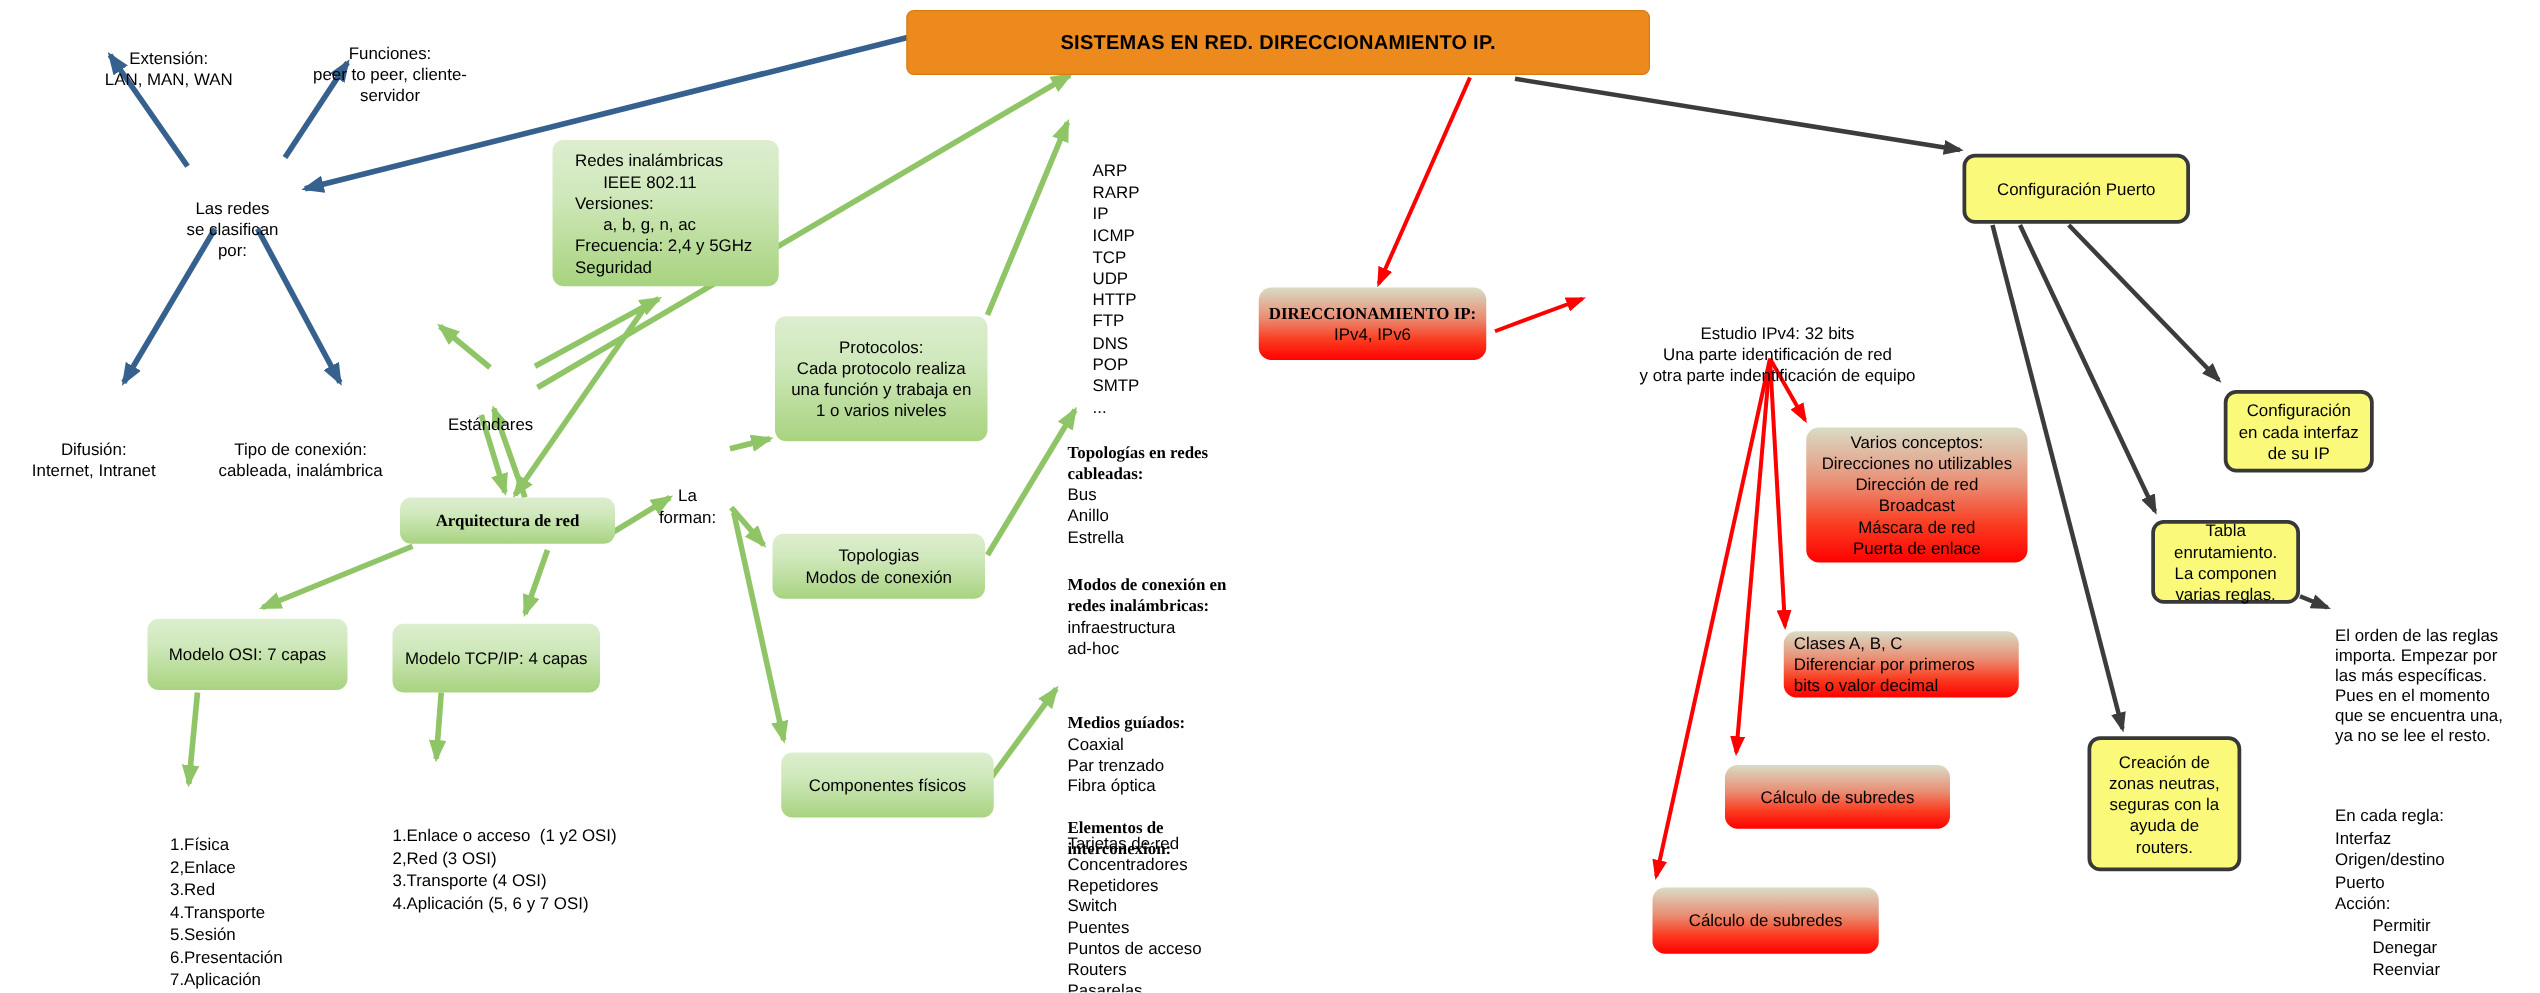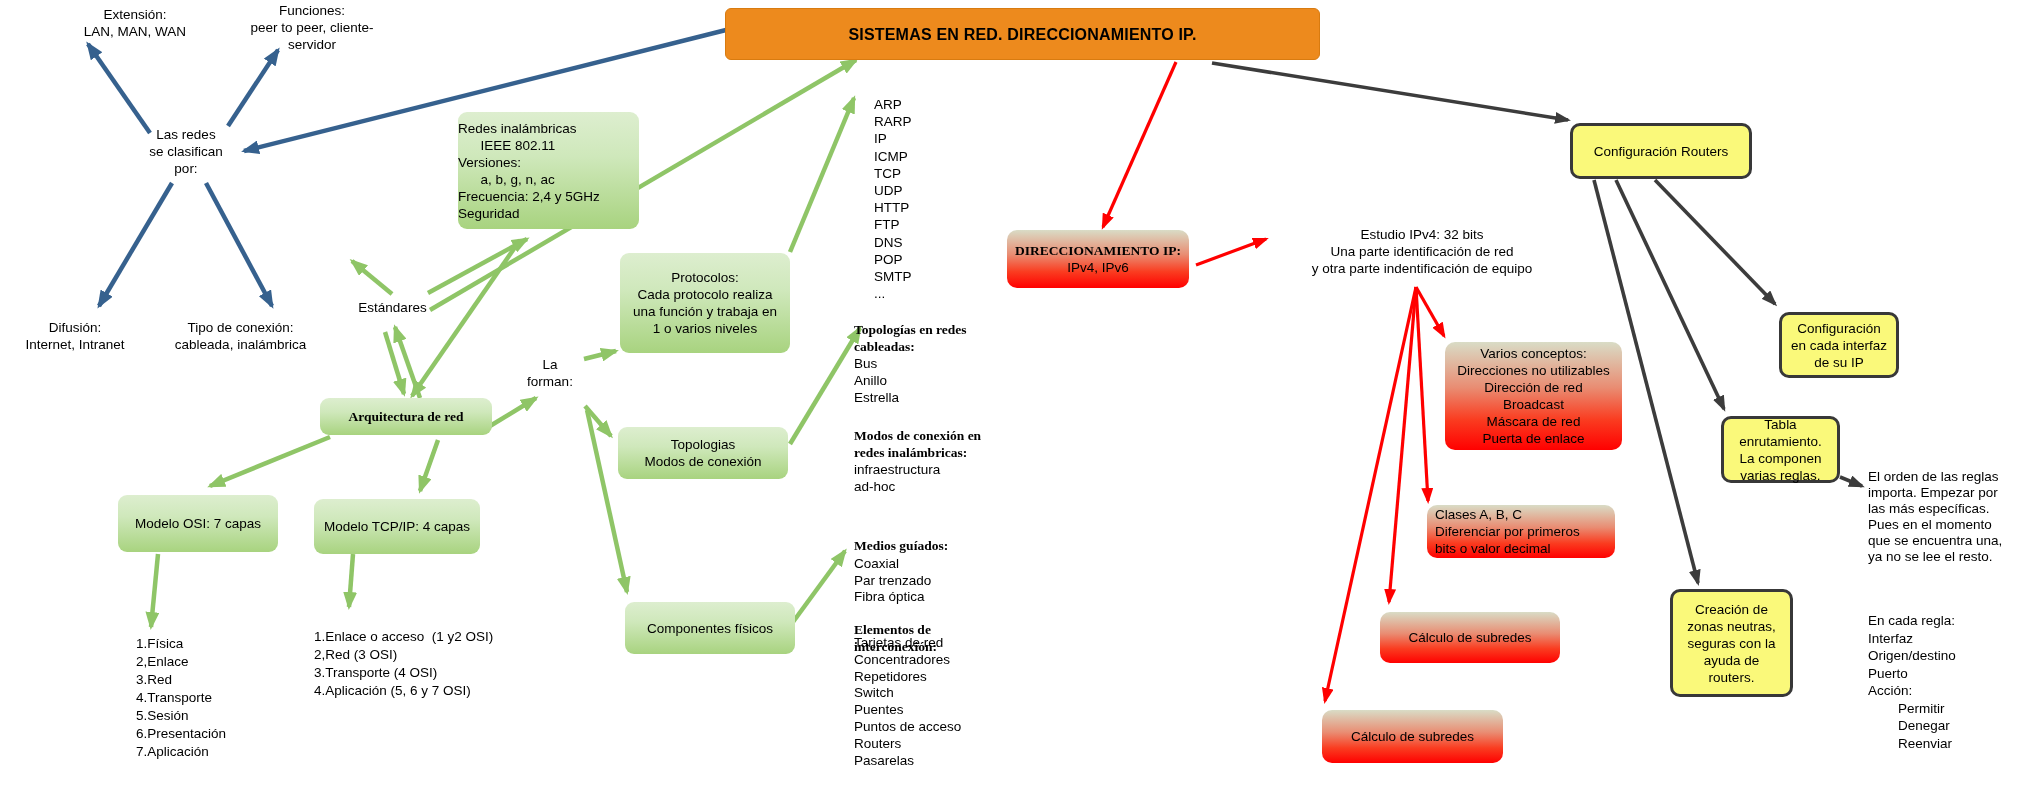--- a/index.html
+++ b/index.html
@@ -1,19 +1,19 @@
 <!DOCTYPE html>
 <html><head>
 <meta charset="utf-8">
 <style>
   html,body{margin:0;padding:0;background:#fff;}
   .canvas{position:relative;width:2032px;height:794px;background:#ffffff;overflow:hidden;
           font-family:"Liberation Sans", sans-serif;color:#000;}
   .arrows{position:absolute;left:0;top:0;z-index:1;}
-  .txt{position:absolute;z-index:2;font-size:13.5px;line-height:17px;white-space:pre;}
+  .txt{position:absolute;z-index:2;font-size:13.5px;line-height:17px;white-space:pre;margin-top:32px;}
   .center{text-align:center;}
   .bold{font-weight:bold;font-family:Liberation Serif, serif;}
   .box{position:absolute;z-index:2;display:flex;flex-direction:column;align-items:center;justify-content:center;
        text-align:center;font-size:13.5px;line-height:17px;white-space:pre;box-sizing:border-box;}
   .titlebox{background:#ED8A1D;border:1px solid #d87b10;border-radius:6px;
             font-weight:bold;font-size:16px;letter-spacing:.2px;}
   .gbox{background:linear-gradient(180deg,#ddeecf 0%,#cfe8bb 38%,#a8d37f 100%);border-radius:9px;}
   .rbox{background:linear-gradient(180deg,#d9dcc6 0%,#e98d73 42%,#fa3c20 72%,#ff0000 100%);border-radius:10px;}
   .ybox{background:#FAF97A;border:3px solid #383838;border-radius:10px;}
   .left{align-items:flex-start;text-align:left;}
@@ -89,21 +89,21 @@
 peer to peer, cliente-
 servidor</div>
   <div class="txt center" style="left:130px;top:126px;width:112px">Las redes
 se clasifican
 por:</div>
   <div class="txt center" style="left:10px;top:319px;width:130px">Difusión:
 Internet, Intranet</div>
   <div class="txt center" style="left:153px;top:319px;width:175px">Tipo de conexión:
 cableada, inalámbrica</div>
 
-  <div class="box gbox left" style="left:458px;top:112px;width:181px;height:117px;padding-left:0">Redes inalámbricas
+  <div class="box gbox left" style="left:442px;top:112px;width:181px;height:117px;padding-left:18px">Redes inalámbricas
       IEEE 802.11
 Versiones:
       a, b, g, n, ac
 Frecuencia: 2,4 y 5GHz
 Seguridad</div>
   <div class="txt center" style="left:350px;top:299px;width:85px">Estándares</div>
 
   <div class="box gbox bold" style="left:320px;top:398px;width:172px;height:37px">Arquitectura de red</div>
   <div class="box gbox" style="left:118px;top:495px;width:160px;height:57px">Modelo OSI: 7 capas</div>
   <div class="box gbox" style="left:314px;top:499px;width:166px;height:55px">Modelo TCP/IP: 4 capas</div>
@@ -181,21 +181,21 @@
 Dirección de red
 Broadcast
 Máscara de red
 Puerta de enlace</div>
   <div class="box rbox left" style="left:1427px;top:505px;width:188px;height:53px;padding-left:8px">Clases A, B, C
 Diferenciar por primeros
 bits o valor decimal</div>
   <div class="box rbox" style="left:1380px;top:612px;width:180px;height:51px">Cálculo de subredes</div>
   <div class="box rbox" style="left:1322px;top:710px;width:181px;height:53px">Cálculo de subredes</div>
 
-  <div class="box ybox" style="left:1570px;top:123px;width:182px;height:56px">Configuración Routers</div>
+  <div class="box ybox" style="left:1570px;top:123px;width:182px;height:56px">Configuración Puerto</div>
   <div class="box ybox" style="left:1779px;top:312px;width:120px;height:66px">Configuración
 en cada interfaz
 de su IP</div>
   <div class="box ybox" style="left:1721px;top:416px;width:119px;height:67px">Tabla
 enrutamiento.
 La componen
 varias reglas.</div>
   <div class="box ybox" style="left:1670px;top:589px;width:123px;height:108px">Creación de
 zonas neutras,
 seguras con la

